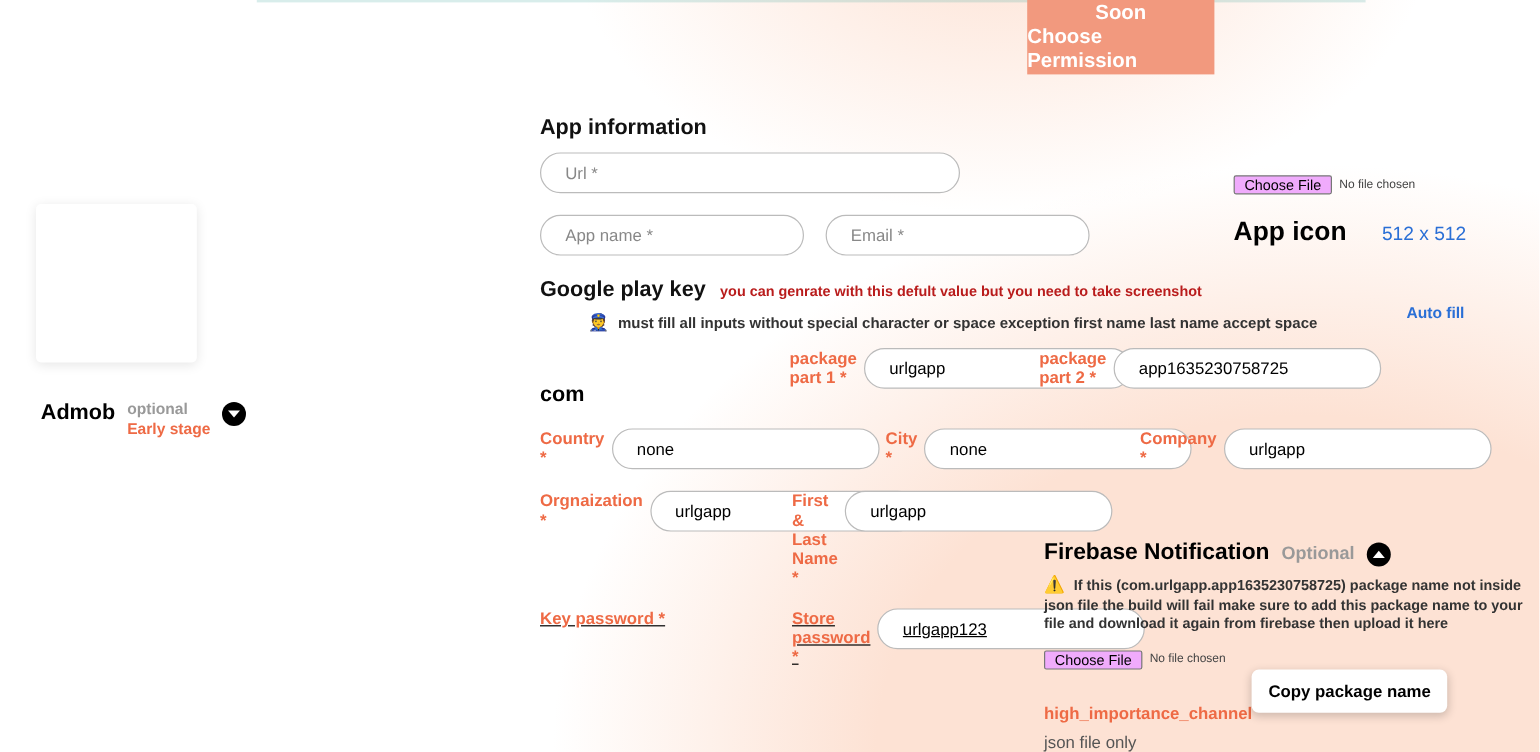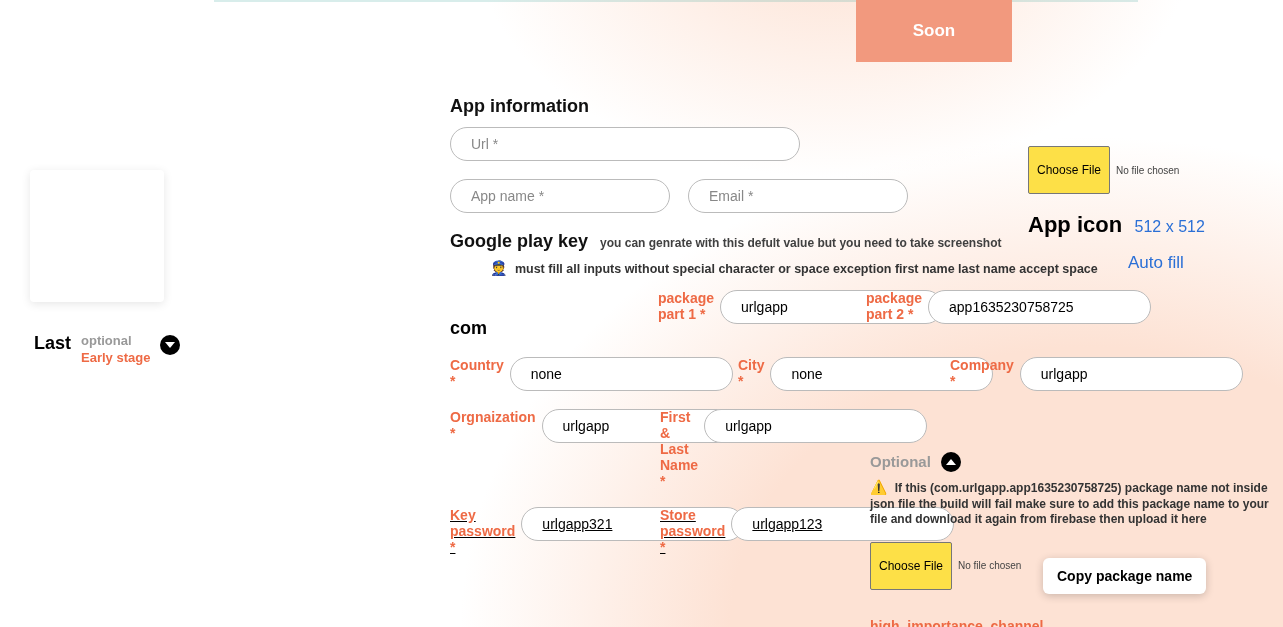--- a/index.html
+++ b/index.html
@@ -38,50 +38,51 @@
     border:1px solid #bbb; border-radius:22px; height:34px; padding:0 20px; font-size:14px; outline:none;
     background:#fff;
   }
   .rounded-input::placeholder { color:#888; }
   .row { display:flex; gap:18px; margin-bottom:18px; flex-wrap:wrap; align-items:flex-start;}
   .col { display:flex; flex-direction:row; gap:6px; }
   .label-red { color:#ee6a45; font-weight:600; font-size:14px; }
   .com-span { font-weight:700; font-size:18px; margin-top:28px; text-align:left; }
   .app-icon-block { position:absolute; top:146px; left:1028px; width:240px; z-index:2;}
   .choose-file-wrap { display:flex; align-items:center; gap:6px; margin-bottom:18px;}
-  .choose-file-btn { font-size:12px; padding:16px 8px; border:1px solid #777; background:#fde047; cursor:pointer; border-radius:2px;}
+  .choose-file-btn { font-size:12px; padding:0 8px; border:1px solid #777; background:#f0abfc; cursor:pointer; border-radius:2px;}
   .nofile { font-size:10px; color:#444; }
   .app-icon-title { font-size:22px; font-weight:700; }
-  .app-icon-dim { color:#2a6fd6; font-size:16px; margin-left:8px; }
-  .auto-fill { position:absolute; top:253px; left:1128px; color:#2a6fd6; font-size:17px; font-weight:400; cursor:pointer; z-index:2;}
-  .hint { color:#404040; font-size:12px; font-weight:600;}
+  .app-icon-dim { color:#2a6fd6; font-size:16px; margin-left:25px; }
+  .auto-fill { position:absolute; top:253px; left:1172px; color:#2a6fd6; font-size:13px; font-weight:700; cursor:pointer; z-index:2;}
+  .hint { color:#b91c1c; font-size:12px; font-weight:600;}
   .warn-line { font-size:12.5px; color:#333; font-weight:600; margin-top:8px;margin-left:40px;}
   .emoji { font-size:14px; margin-right:4px;}
   .firebase-block { position:absolute; top:450px; left:870px; width:410px; z-index:2;}
   .firebase-title { font-size:19px; font-weight:700; }
   .firebase-row1 { display:flex; align-items:center; gap:10px;}
   .fb-warn { font-size:12px; color:#333; font-weight:700; margin-top:6px; line-height:1.3;}
   .hi-channel { color:#ee6a45; font-size:14px; font-weight:600; margin-top:10px; display:inline-block;}
   .json-only { color:#555; font-size:14px; margin-top:6px;}
   .copy-btn { background:#fff; border-radius:6px; box-shadow:0 2px 8px rgba(0,0,0,0.2); padding:10px 14px; font-weight:700; font-size:14px; cursor:pointer; border:none; position:absolute; top:558px; left:1043px; z-index:3;}
 </style>
 </head>
 <body>
 
 <div class="wave-bg"></div>
 <div class="top-green"></div>
 
 <div class="soon-banner">
   <span>Soon</span>
+  <span>Choose Permission</span>
 </div>
 
 <div class="card-placeholder"></div>
 
 <div class="admob-row">
-  <span class="admob-title">Last</span>
+  <span class="admob-title">Admob</span>
   <span class="admob-sub">
     <span class="optional">optional</span>
     <span class="early">Early stage</span>
   </span>
   <span class="circle-toggle">
     <span class="tri-down"></span>
   </span>
 </div>
 
 <div class="form-area">
@@ -139,21 +140,20 @@
     </div>
     <div class="col" style="width:188px;">
       <span class="label-red">First &amp; Last Name *</span>
       <input class="rounded-input" value="urlgapp" style="">
     </div>
   </div>
 
   <div class="row" style="gap:22px;text-decoration:underline;">
     <div class="col" style="width:188px;">
       <span class="label-red">Key password *</span>
-      <input class="rounded-input" value="urlgapp321" style="">
     </div>
     <div class="col" style="width:188px;">
       <span class="label-red">Store password *</span>
       <input class="rounded-input" value="urlgapp123" style="">
     </div>
   </div>
 </div>
 
 <div class="app-icon-block">
   <div class="choose-file-wrap">
@@ -163,20 +163,21 @@
   <div>
     <span class="app-icon-title">App icon</span>
     <span class="app-icon-dim">512 x 512</span>
   </div>
 </div>
 
 <span class="auto-fill">Auto fill</span>
 
 <div class="firebase-block">
   <div class="firebase-row1">
+    <span class="firebase-title">Firebase Notification</span>
     <span class="optional" style="font-size:15px">Optional</span>
     <span class="circle-toggle">
       <span class="tri-up"></span>
     </span>
   </div>
   <div class="fb-warn">
     <span class="emoji">⚠️</span>
     <span>If this (com.urlgapp.app1635230758725) package name not inside json file the build will fail make sure to add this package name to your file and download it again from firebase then upload it here</span>
   </div>
   <div class="choose-file-wrap" style="margin-top:14px;">

